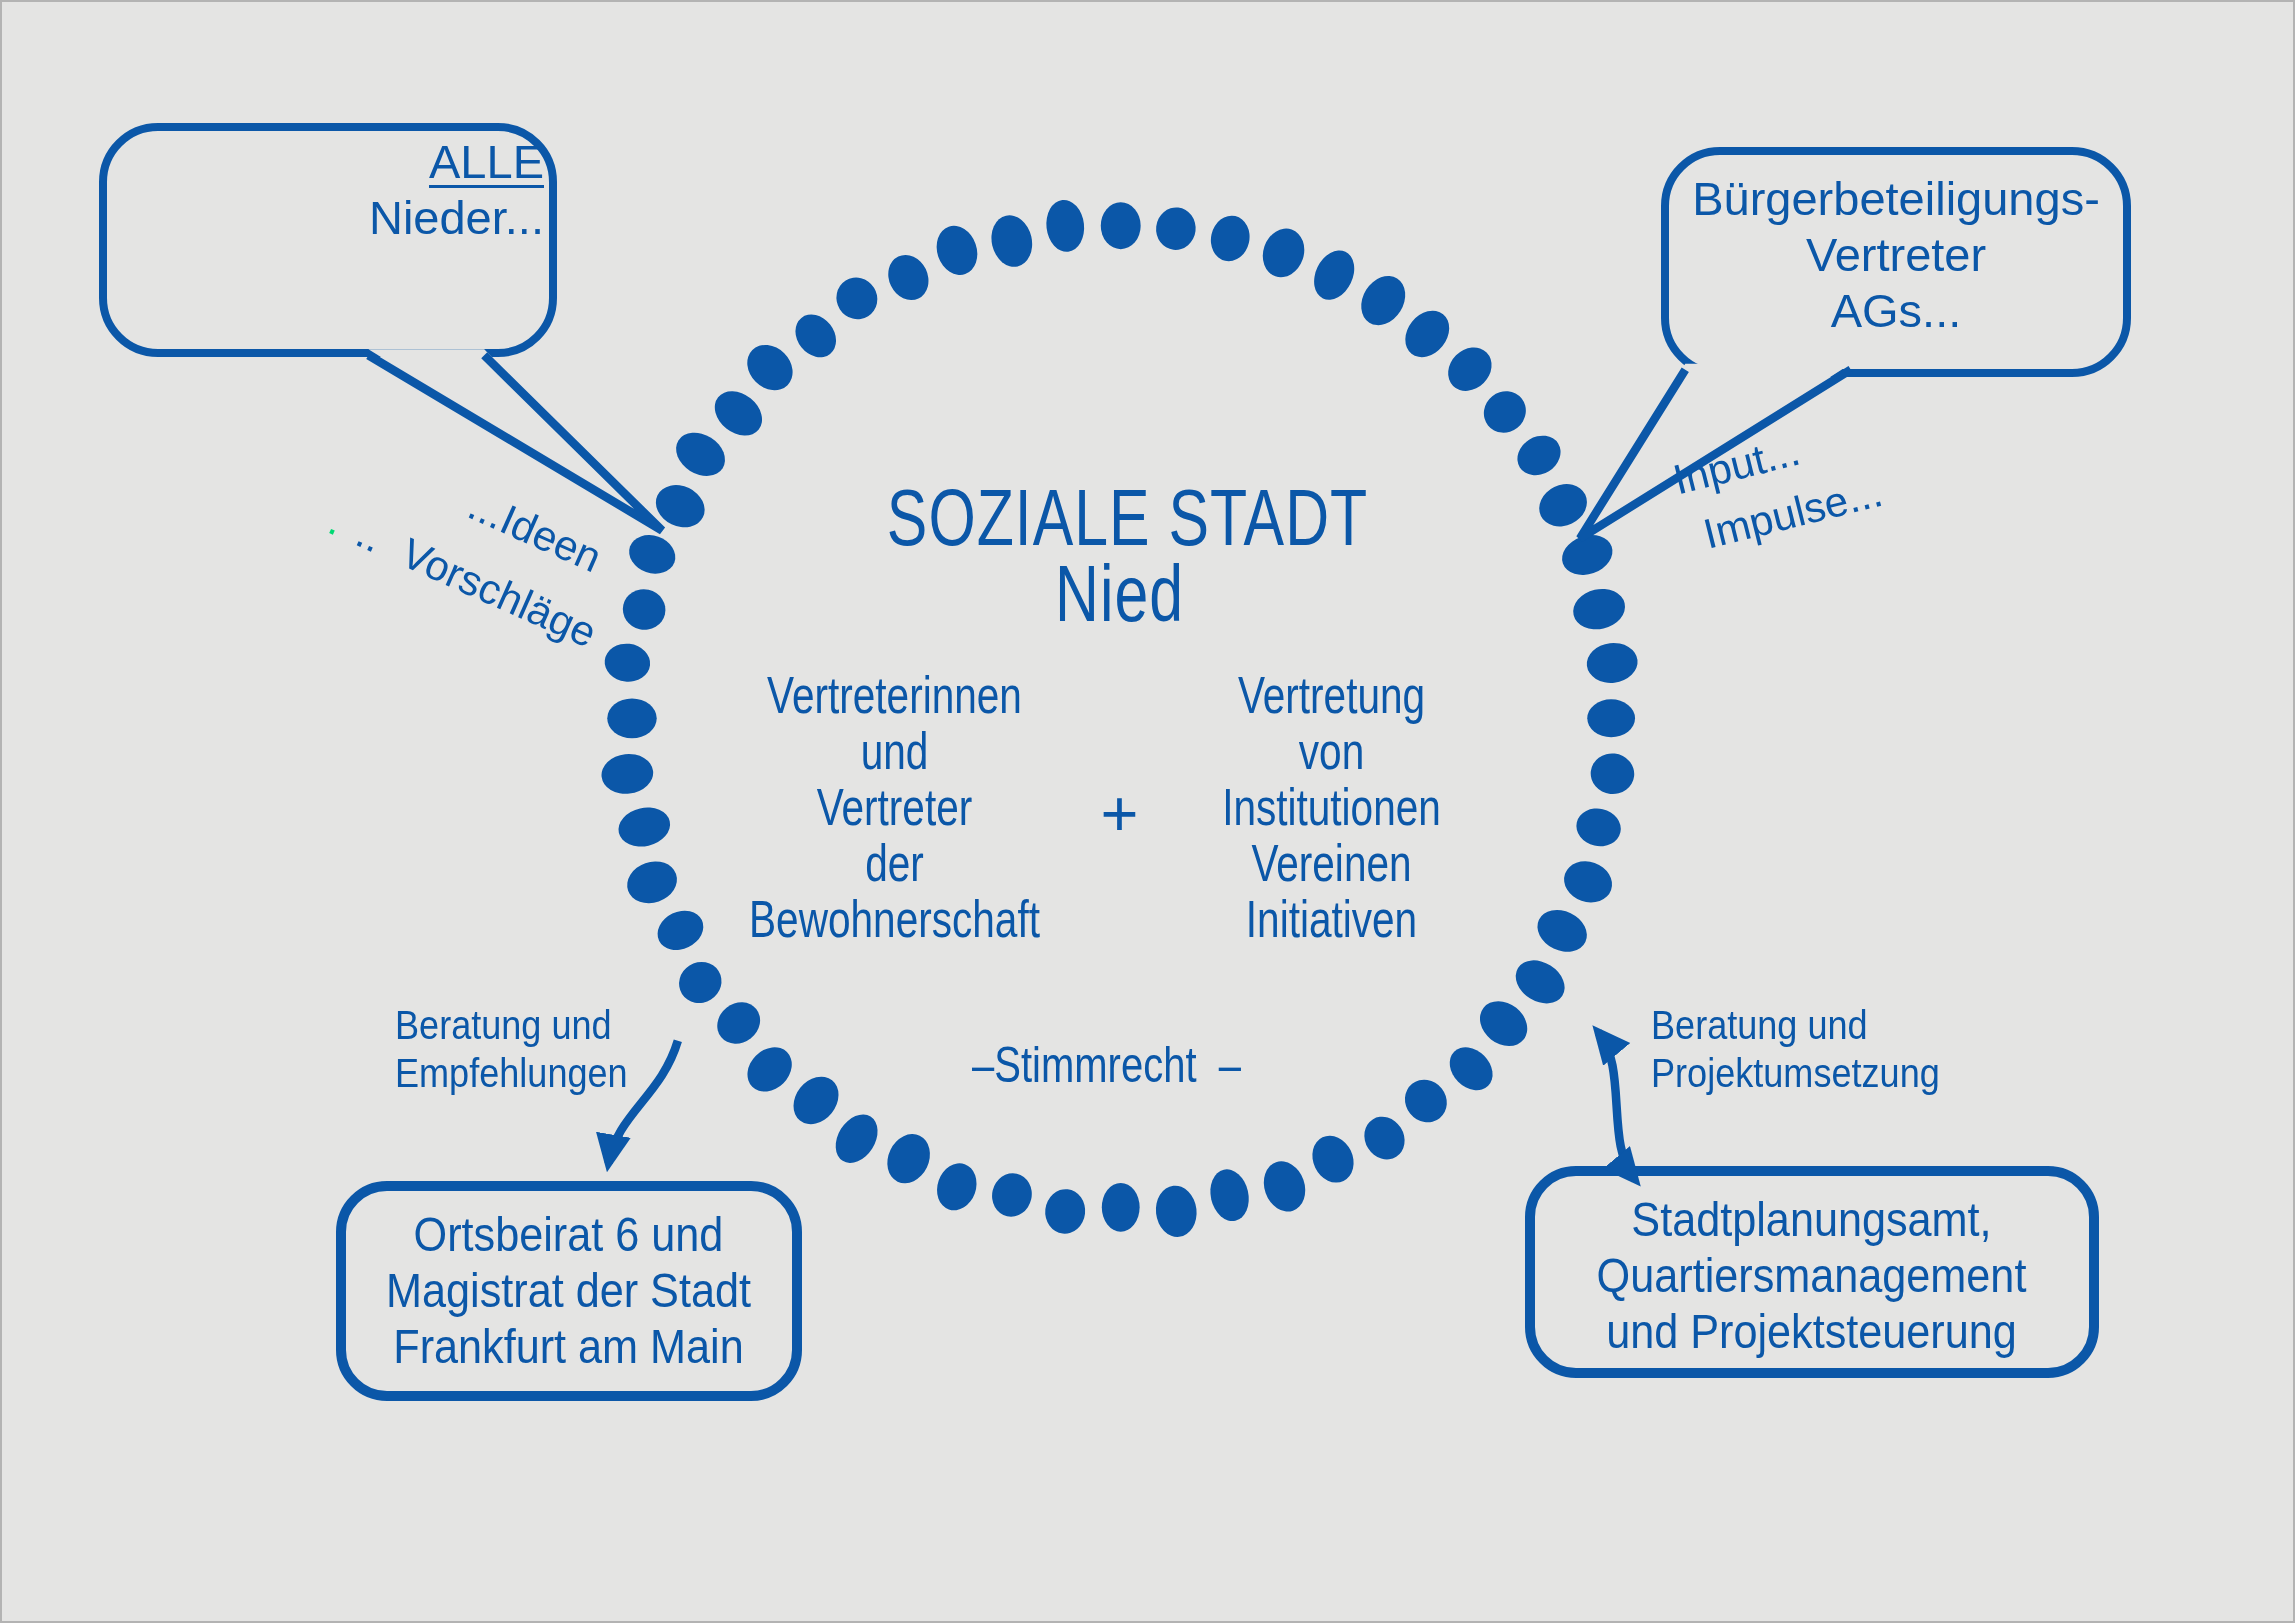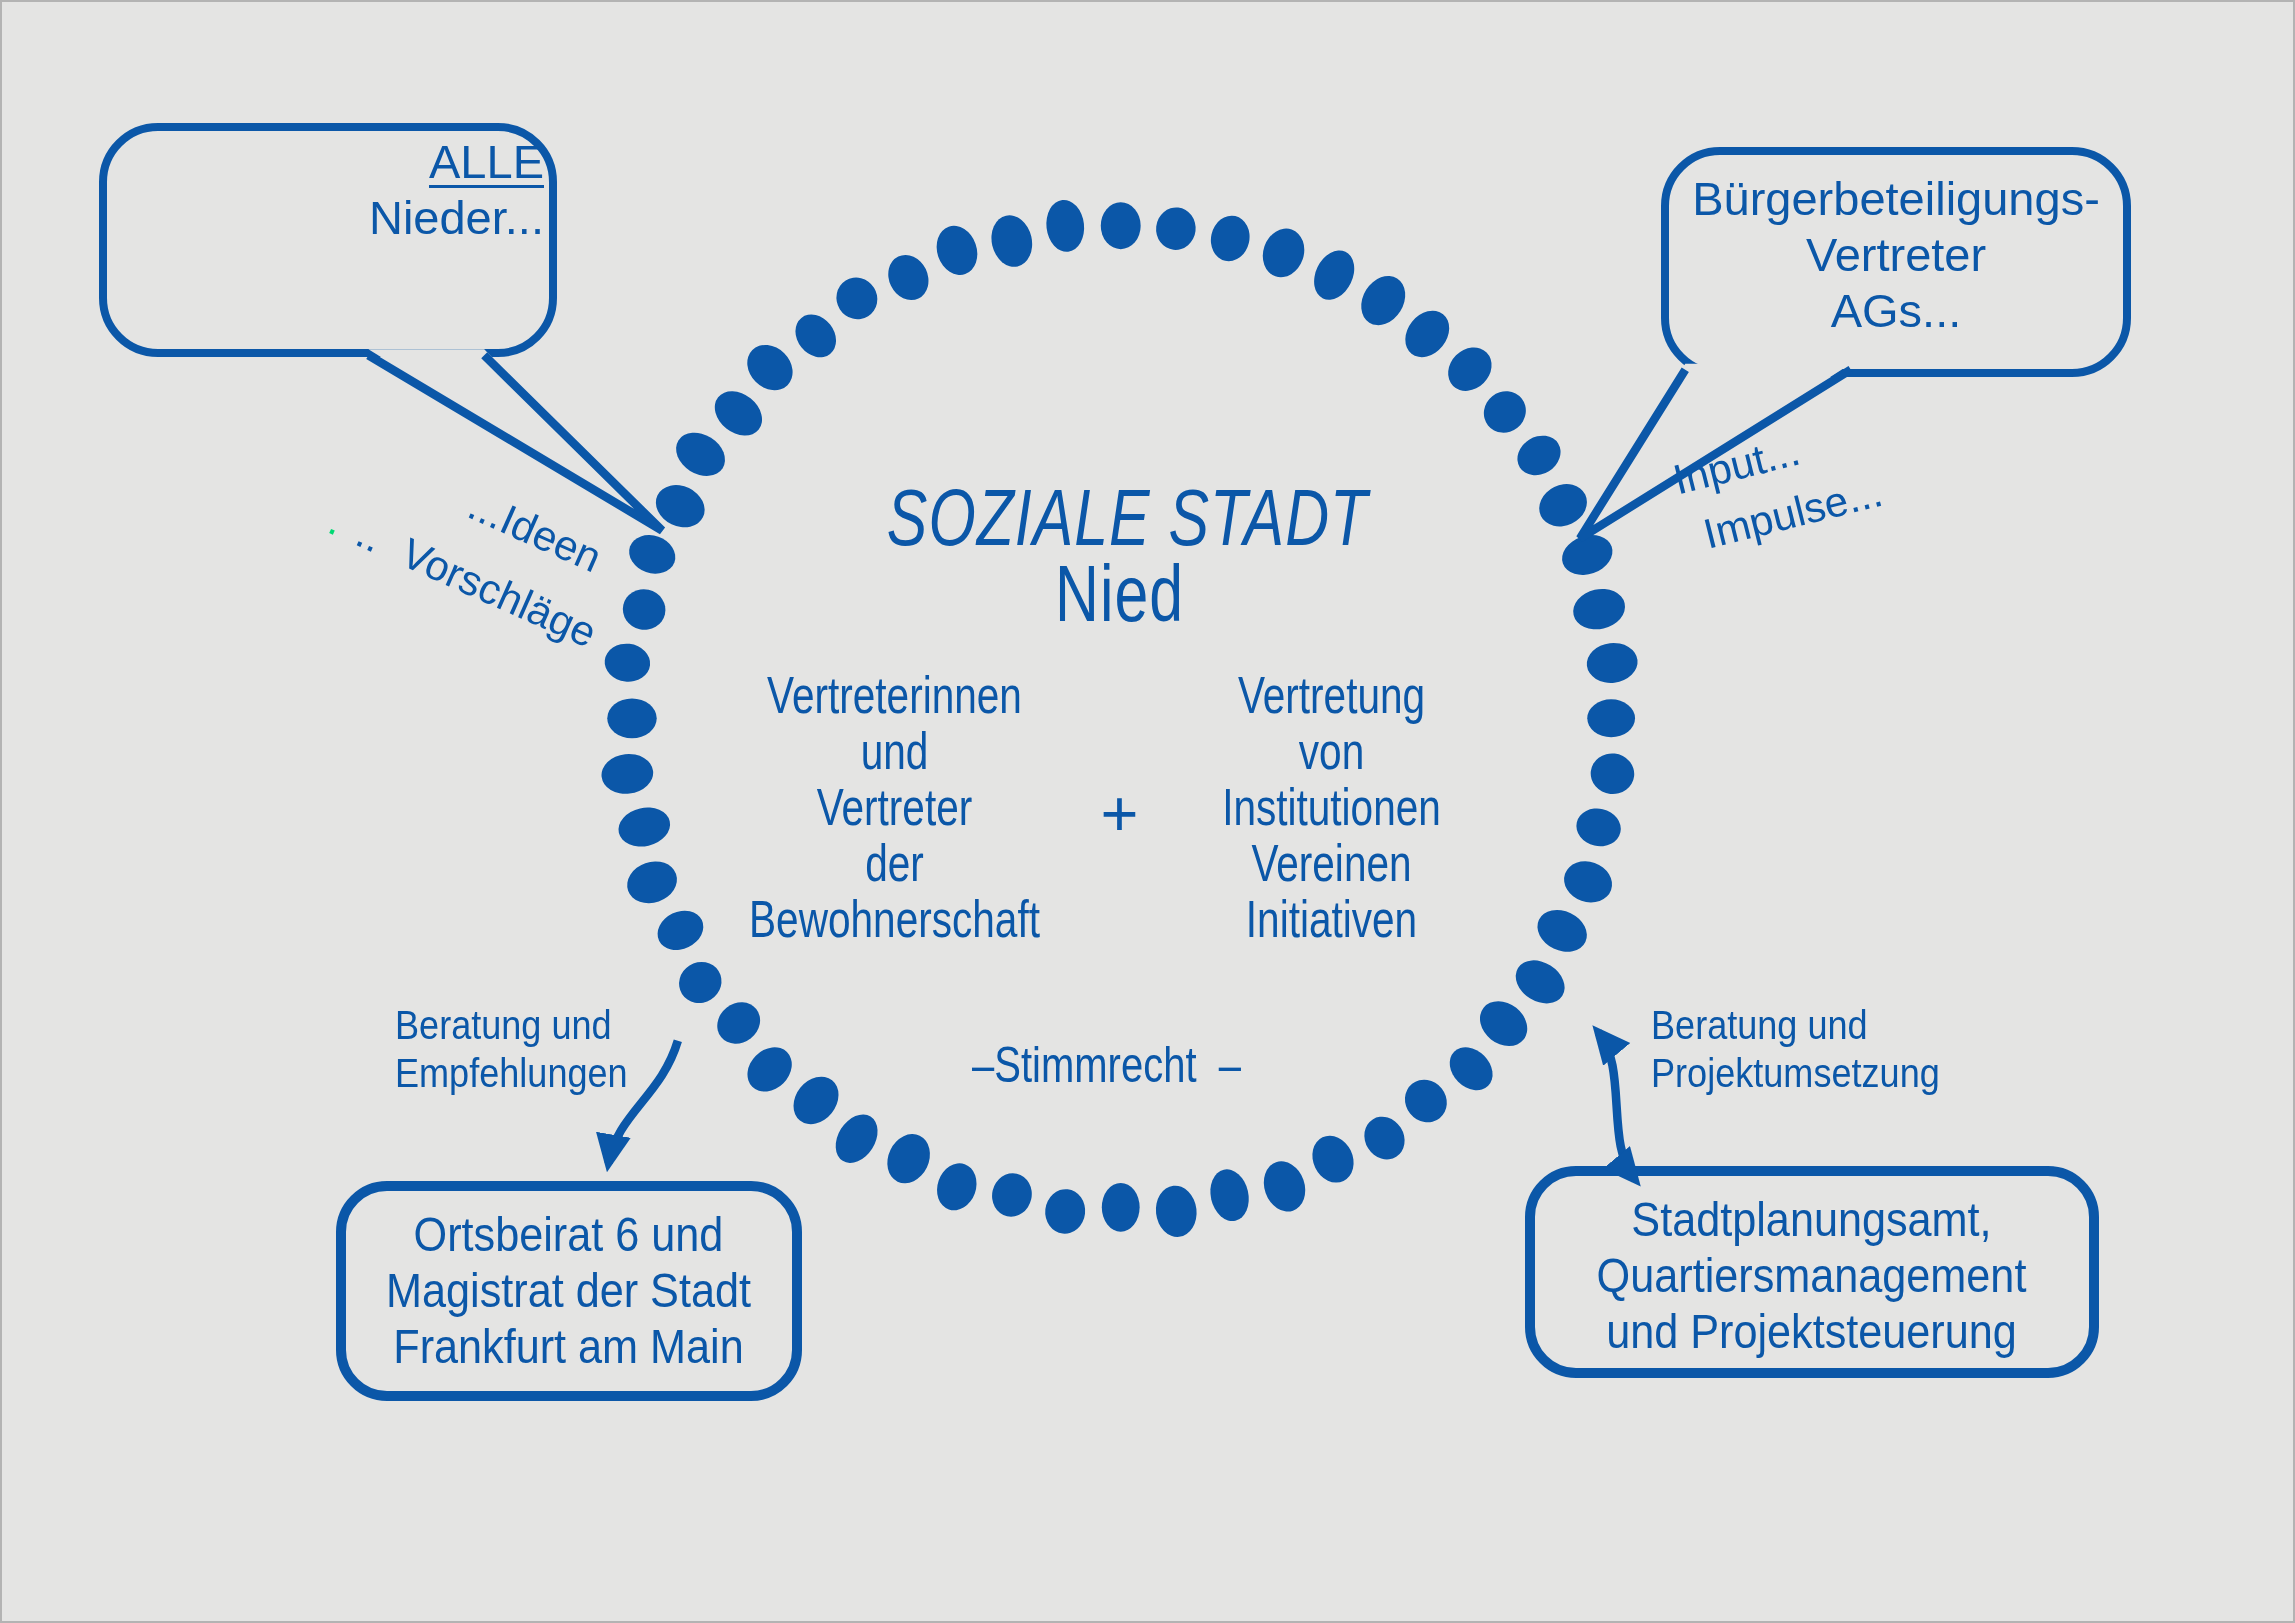--- a/index.html
+++ b/index.html
@@ -142,21 +142,21 @@
     <g>
       <polygon class="mask" points="2573,553 2826,553 2412,820"></polygon>
       <path class="stroke" style="stroke-width:13;" d="M 2573 562 L 2412 820 L 2826 562"></path>
     </g>
 
     <path class="stroke" style="stroke-width:13;" marker-end="url(#arrowEnd)" d="M 1033 1588 C 1008 1672, 940 1700, 927 1775"></path>
 
     <path class="stroke" style="stroke-width:13;" marker-start="url(#arrowStart)" marker-end="url(#arrowEnd)" d="M 2440 1575 C 2486 1630, 2450 1745, 2496 1800"></path>
   </svg>
 
-  <div class="txt" style="left:733px;top:476px;width:785px;font-style:italic;">
+  <div class="txt" style="left:733px;top:476px;width:785px;">
     <div class="title-sub">SOZIALE STADT</div>
   </div>
   <div class="txt" style="left:725px;top:552px;width:785px;">
     <div class="title-sub">Nied</div>
   </div>
 
   <div class="txt col" style="left:631px;top:665px;width:523px;">
     <span class="line">Vertreterinnen</span>
     <span class="line">und</span>
     <span class="line">Vertreter</span>

